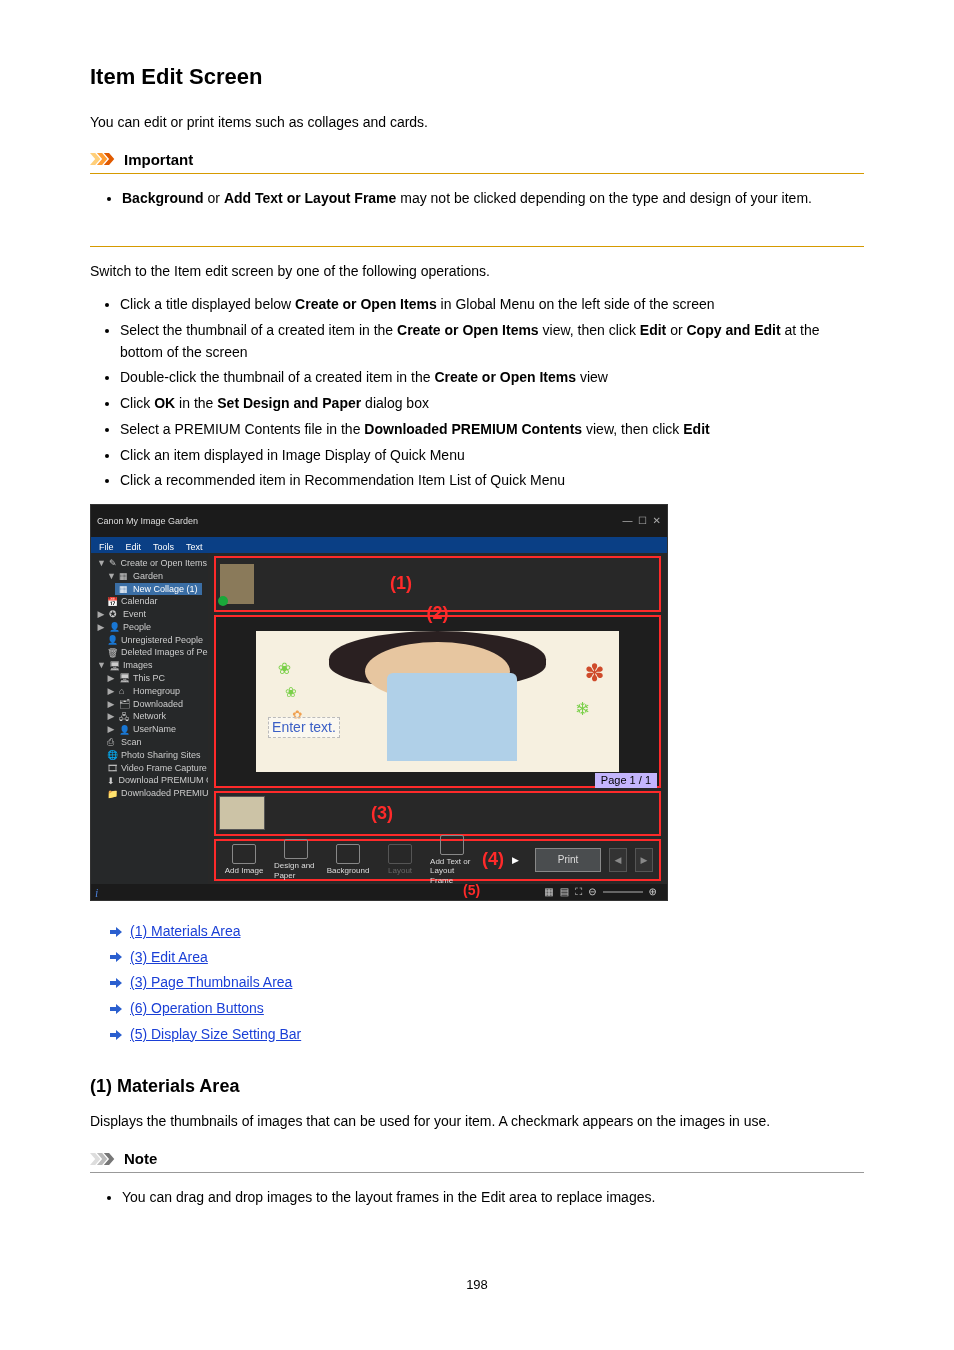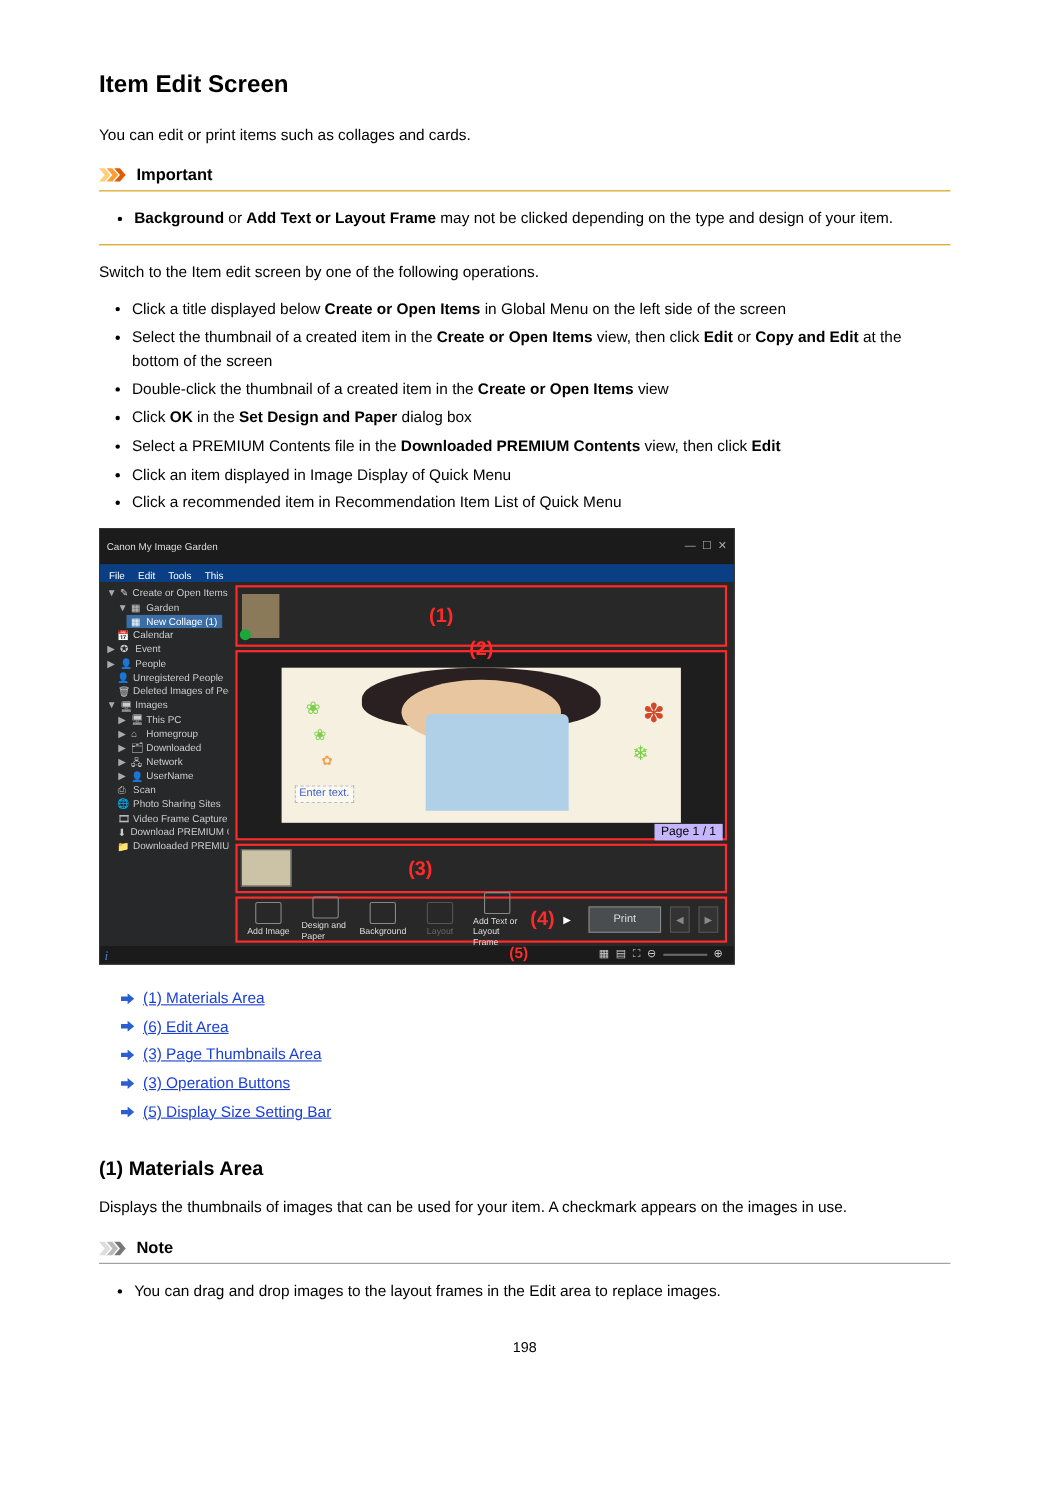--- a/index.html
+++ b/index.html
@@ -27,21 +27,21 @@
   .callout-head.note { border-bottom-color: #999; }
   .chev-icon { width: 26px; height: 14px; }
   .chev-icon .c1 { fill: #ffcf7a; }
   .chev-icon .c2 { fill: #ff9d33; }
   .chev-icon .c3 { fill: #e05a00; }
   .callout-head.note .chev-icon .c1 { fill: #ddd; }
   .callout-head.note .chev-icon .c2 { fill: #bbb; }
   .callout-head.note .chev-icon .c3 { fill: #777; }
   .callout-body {
     border-bottom: 1px solid #d69a00;
-    padding: 8px 2px 0 2px;
+    padding: 8px 2px 24px 2px;
   }
   .callout-body.note { border-bottom-color: #999; }
   ul { margin: 6px 0 12px 30px; padding: 0; }
   ul li { margin: 4px 0; }
   .link-list { list-style: none; margin: 20px 0 28px 20px; padding: 0; }
   .link-list li { display: flex; align-items: center; gap: 8px; margin: 4px 0; }
   .link-list a { color: #1a3fd6; text-decoration: underline; cursor: pointer; }
   .arrow-icon { width: 12px; height: 10px; fill: #2a5fcf; }
   h2 { font-size: 18px; font-weight: bold; margin: 26px 0 10px 0; }
   .pagenum { text-align: center; font-size: 13px; margin-top: 30px; }
@@ -71,21 +71,21 @@
   .sidebar .ind1 { padding-left: 10px; }
   .sico { width:10px; height:10px; display:inline-block; }
   .main { flex:1; background:#282828; display:flex; flex-direction:column; }
   .zone { border:2px solid #ff2a2a; box-sizing:border-box; position:relative; }
   .mat { height:56px; margin:3px 6px; display:flex; align-items:center; gap:6px; padding:4px; }
   .thumb { width:34px; height:40px; background:#8a7a5a; position:relative; }
   .thumb .check { position:absolute; bottom:-2px; left:-2px; width:10px;height:10px;border-radius:50%;background:#1aa83a; }
   .editz { height:174px; margin:0 6px; position:relative; background:#1e1e1e; }
   .editz .label { position:absolute; top:-14px; left:50%; transform:translateX(-50%); color:#ff2a2a; font-size:18px; font-weight:bold; }
   .canvas { position:absolute; inset:14px 40px; background:#f6f0e0; overflow:hidden; }
-  .canvas .text { position:absolute; left:12px; bottom:18px; font-size:10px; color:#3b5fc5; background:rgba(255,255,255,.5); padding:1px 3px; border:1px dashed #bbb; }
+  .canvas .text { position:absolute; left:12px; bottom:34px; font-size:14px; color:#3b5fc5; background:rgba(255,255,255,.5); padding:1px 3px; border:1px dashed #bbb; }
   .pageno { position:absolute; right:2px; bottom:-2px; background:#c4b5fd; color:#000; font-size:11px; padding:1px 6px; }
   .girl { position:absolute; left:36%; top:30%; width:36%; height:62%; background:#b0d0e8; border-radius:6px 6px 0 0; }
   .head { position:absolute; left:30%; top:8%; width:40%; height:42%; background:#e7c6a0; border-radius:50%; }
   .hair { position:absolute; left:20%; top:0; width:60%; height:40%; background:#2a2021; border-radius:50% 50% 40% 40%; }
   .deco { position:absolute; }
   .pagethumbs { height:45px; margin:3px 6px 0; display:flex; align-items:center; gap:6px; padding:3px; }
   .pagethumbs .pt { width:44px; height:32px; background:#ccc3a6; border:1px solid #555; }
   .ops { height:42px; margin:3px 6px 3px; display:flex; align-items:center; gap:8px; padding:4px 6px; }
   .opbtn { display:flex; flex-direction:column; align-items:center; gap:2px; color:#ddd; font-size:8px; width:44px; }
   .opbtn.dis { color:#666; }
@@ -136,21 +136,21 @@
 
 <div class="shot">
   <div class="titlebar">
     <span>Canon My Image Garden</span>
     <span class="winbtn">— &nbsp;☐&nbsp; ✕</span>
   </div>
   <div class="menubar">
     <span>File</span>
     <span>Edit</span>
     <span>Tools</span>
-    <span>This</span>
+    <span>Text</span>
   </div>
   <div class="body">
     <div class="sidebar">
       <div class="row">
           <span class="tog">▼</span>
           <span class="sico">✎</span>
           <span>Create or Open Items</span>
         </div>
       <div class="row ind1">
           <span class="tog">▼</span>
@@ -309,33 +309,33 @@
   <li>
       <svg class="arrow-icon" viewBox="0 0 12 10">
         <polygon points="0,3 6,3 6,0 12,5 6,10 6,7 0,7"></polygon>
       </svg>
       <a>(1) Materials Area</a>
     </li>
   <li>
       <svg class="arrow-icon" viewBox="0 0 12 10">
         <polygon points="0,3 6,3 6,0 12,5 6,10 6,7 0,7"></polygon>
       </svg>
-      <a>(6) Edit Area</a>
+      <a>(3) Edit Area</a>
     </li>
   <li>
       <svg class="arrow-icon" viewBox="0 0 12 10">
         <polygon points="0,3 6,3 6,0 12,5 6,10 6,7 0,7"></polygon>
       </svg>
       <a>(3) Page Thumbnails Area</a>
     </li>
   <li>
       <svg class="arrow-icon" viewBox="0 0 12 10">
         <polygon points="0,3 6,3 6,0 12,5 6,10 6,7 0,7"></polygon>
       </svg>
-      <a>(3) Operation Buttons</a>
+      <a>(6) Operation Buttons</a>
     </li>
   <li>
       <svg class="arrow-icon" viewBox="0 0 12 10">
         <polygon points="0,3 6,3 6,0 12,5 6,10 6,7 0,7"></polygon>
       </svg>
       <a>(5) Display Size Setting Bar</a>
     </li>
 </ul>
 
 <h2>(1) Materials Area</h2>

